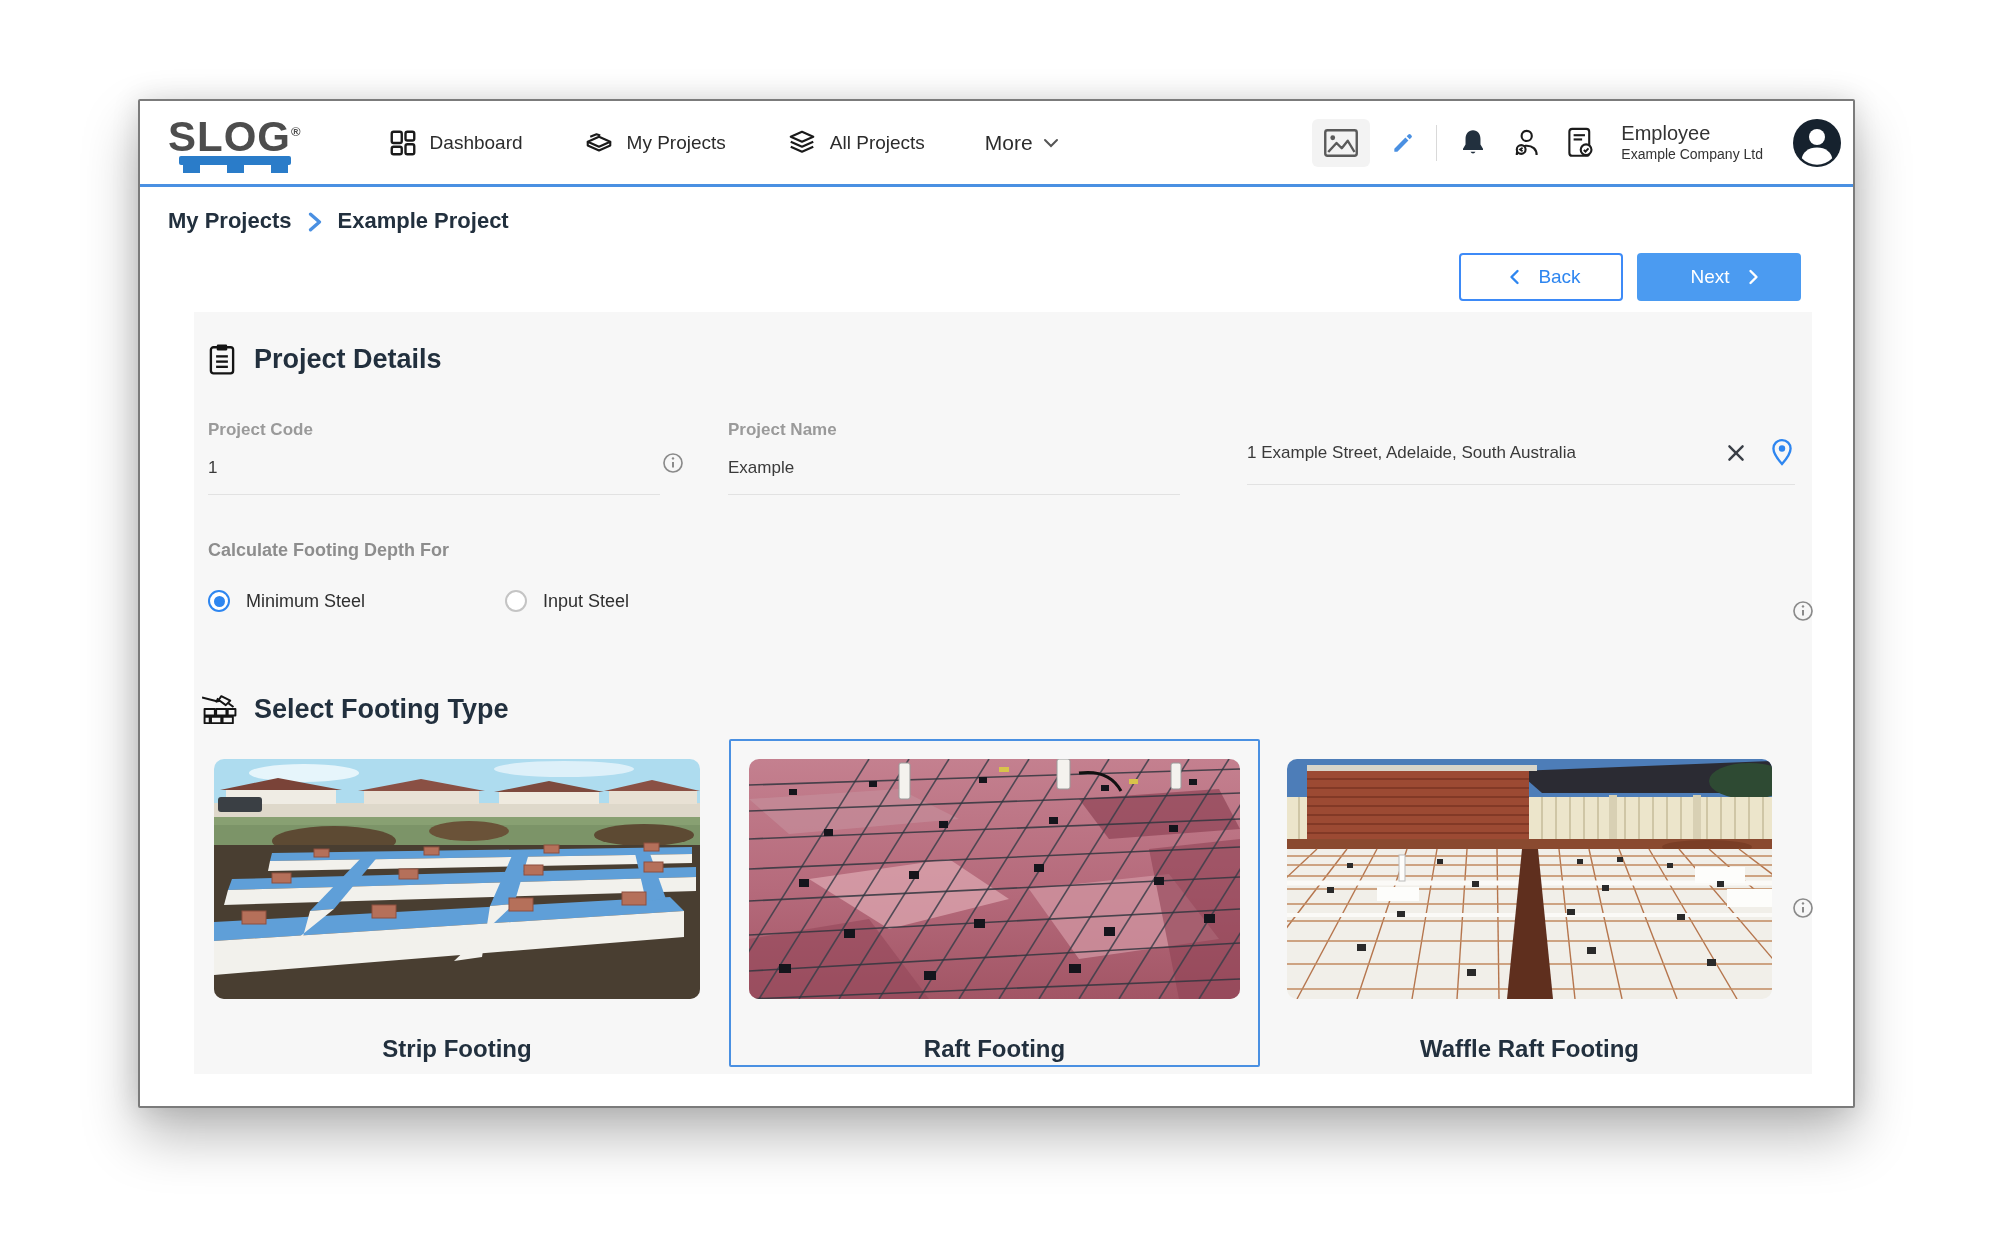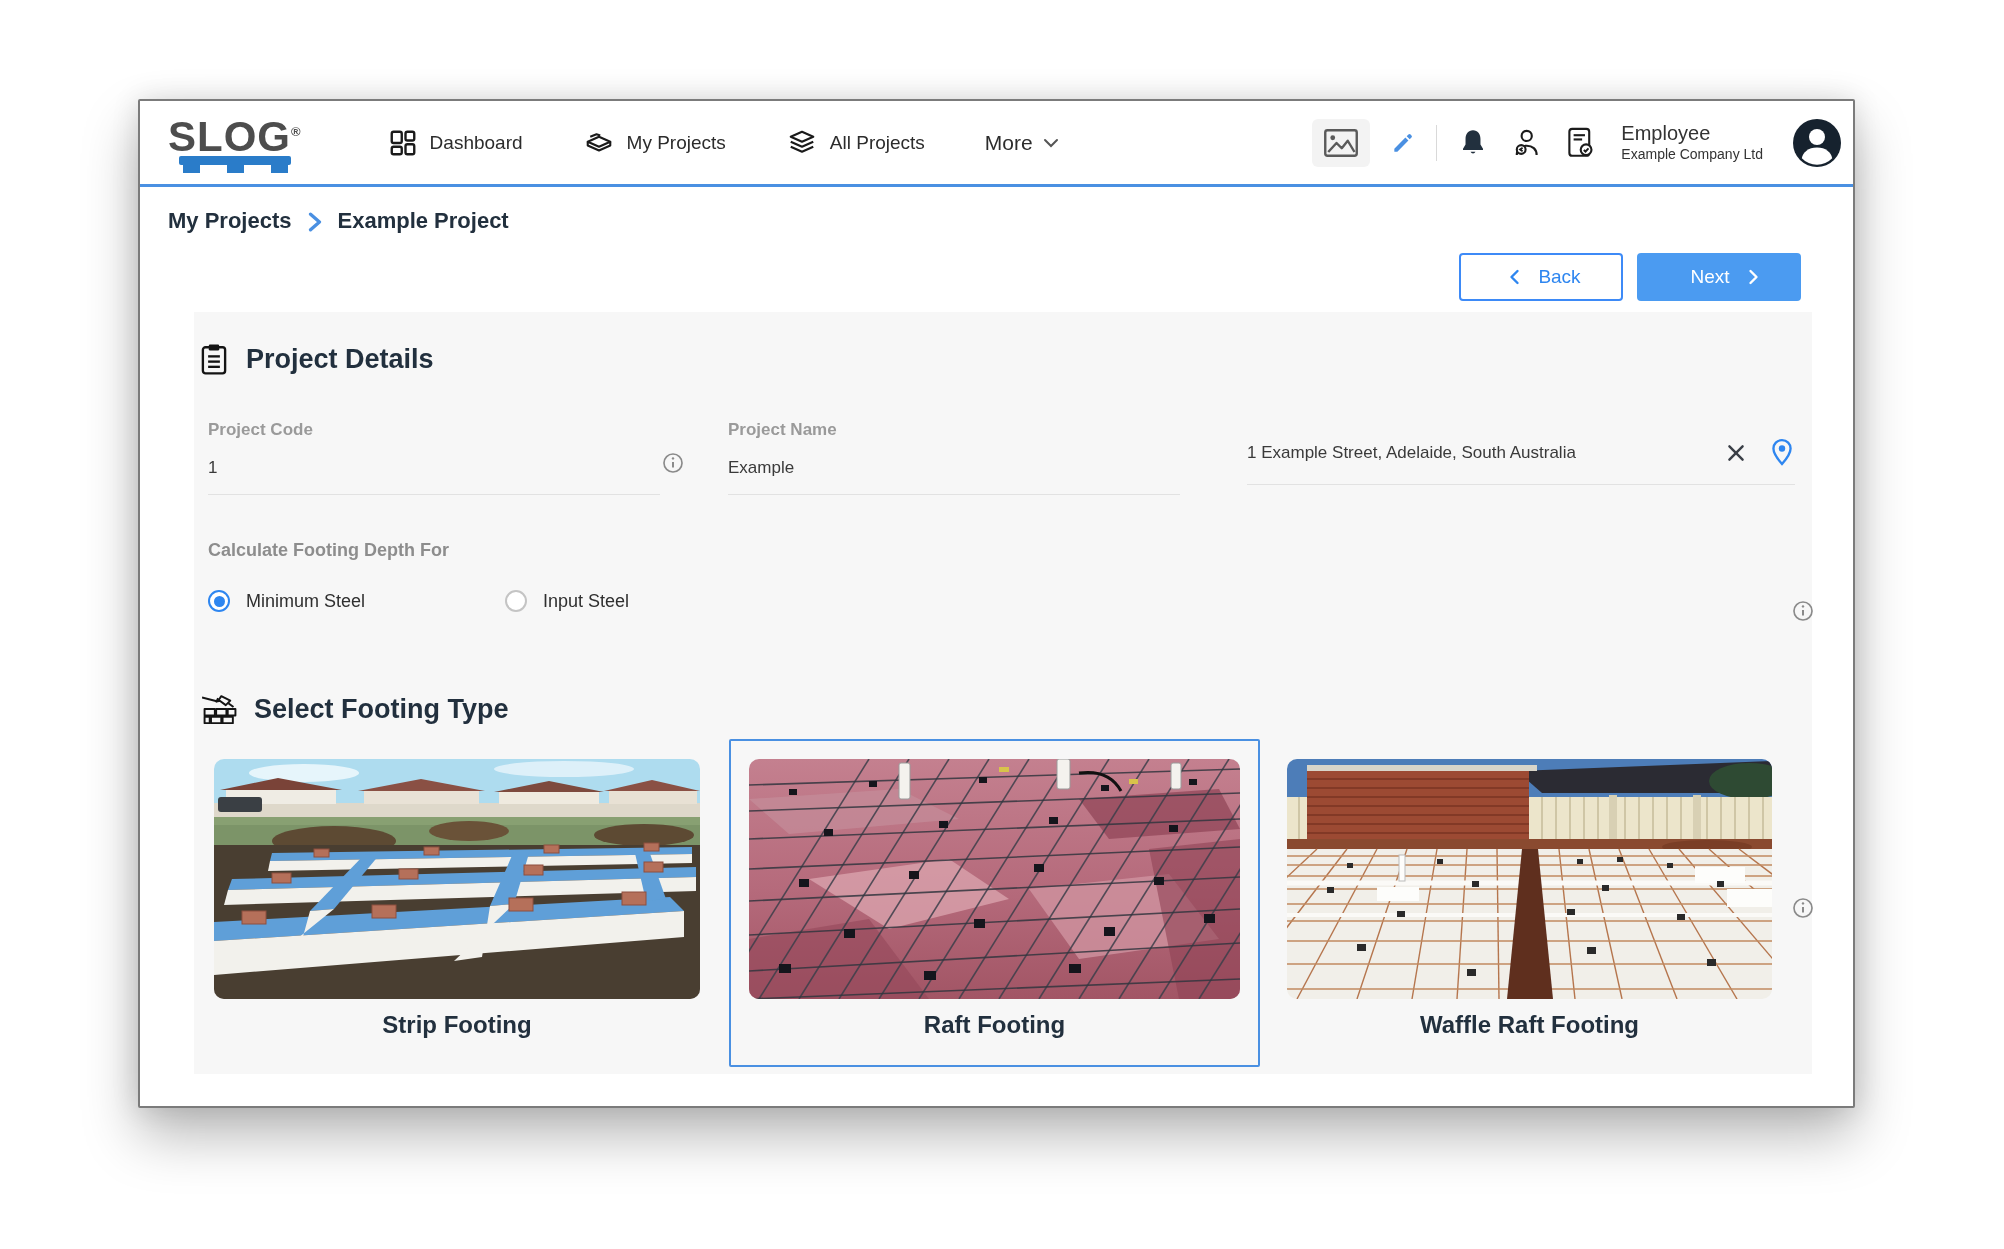--- a/index.html
+++ b/index.html
@@ -30,21 +30,21 @@
   .breadcrumb { position:absolute; top:107px; left:28px; display:flex; align-items:center; gap:16px;
                 font-size:22px; font-weight:700; color:#22303e; }
   .crumb-sep { color:#4a90e2; font-size:20px; font-weight:700; transform:translateY(1px); }
   .action-row { position:absolute; top:152px; right:52px; display:flex; gap:14px; }
   .btn { width:164px; height:48px; border-radius:4px; font-size:19px; display:flex; align-items:center; justify-content:center; gap:18px; cursor:pointer; font-family:inherit; }
   .btn-back { background:#fff; border:2px solid #3d8af7; color:#2e86f0;padding-left:8px; }
   .btn-next { background:#4b9bf1; border:none; color:#fff;padding-left:11px; }
   
   .panel { position:absolute; top:211px; left:54px; width:1618px; height:762px; background:#f7f7f7; }
   .section-title { display:flex; align-items:center; gap:16px; font-size:27px; font-weight:600; color:#22303e; }
-  .pd-title { position:absolute; top:30px; left:4px;justify-content:center; }
+  .pd-title { position:absolute; top:30px; left:12px;justify-content:center; }
   .ft-title { position:absolute; top:380px; left:8px; }
   .field-col { position:absolute; top:108px; }
   .col1 { left:14px;  width:452px; }
   .col2 { left:534px; width:452px; }
   .col3 { left:1053px; width:548px; }
   .field-label { font-size:17px; font-weight:700; color:#9a9a9a; }
   .field-value-row { display:flex; align-items:center; margin-top:18px; padding-bottom:16px; border-bottom:1px solid #e2e2e2; }
   .field-value { font-size:17px; color:#3a3a3a; flex:1 1 auto; }
   .info-float-1 { position:absolute; left:468px; top:140px; }
   .info-float-2 { position:absolute; left:1598px; top:288px; }
@@ -56,21 +56,21 @@
   .radio-circle.sel { border-color:#2e86f0; }
   .radio-dot { width:11px; height:11px; border-radius:50%; background:#2e86f0; }
   .radio-label { font-size:18px; color:#2f2f2f; }
   
   .card { position:absolute; text-align:center; cursor:pointer; }
   .card-strip  { left:20px;  top:447px; width:486px; }
   .card-raft   { left:535px; top:427px; width:531px; height:328px; border:2px solid #4a90e2; border-radius:2px; padding:18px; }
   .card-waffle { left:1093px; top:447px; width:485px; }
   .card .thumb { width:100%; height:240px; border-radius:10px; overflow:hidden; }
   .card .thumb svg { display:block; width:100%; height:100%; }
-  .card-caption { margin-top:12px; font-size:24px; font-weight:600; color:#22303e; }
+  .card-caption { margin-top:36px; font-size:24px; font-weight:600; color:#22303e; }
   .info-icon { display:inline-flex; }
 </style>
 </head>
 <body>
 
 <div class="window">
 
   <div class="navbar">
     <div class="logo">
       <div class="logo-text"><span>SLOG</span><sup>®</sup></div>

